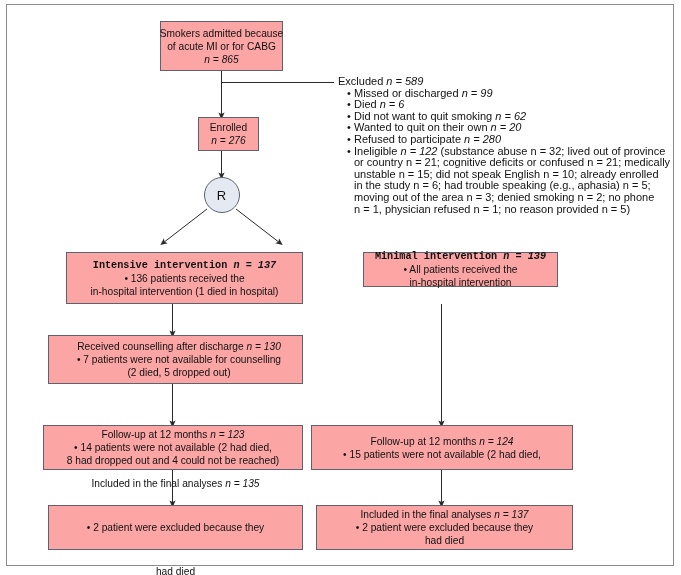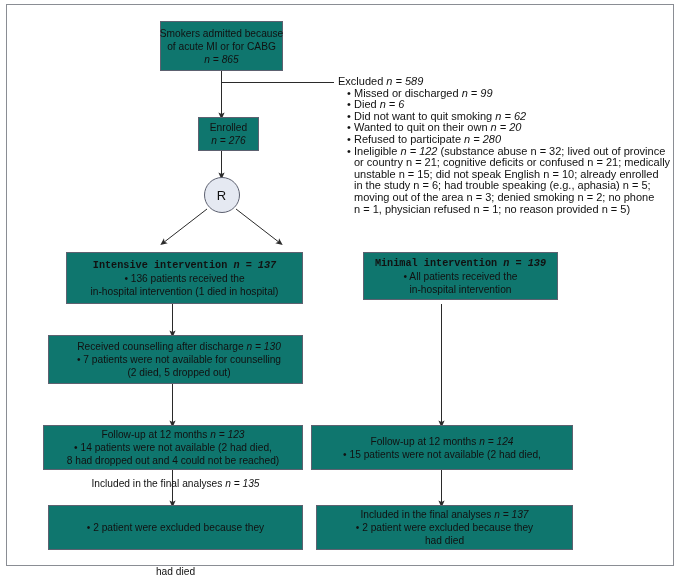--- a/index.html
+++ b/index.html
@@ -31,21 +31,21 @@
     position: absolute;
     left: 0;
     top: 0;
     width: 681px;
     height: 575px;
     pointer-events: none;
   }
   .box {
     position: absolute;
     box-sizing: border-box;
-    background: #0f766e;
+    background: #fca5a5;
     border: 1px solid #5d6170;
     display: flex;
     flex-direction: column;
     align-items: center;
     justify-content: center;
     text-align: center;
     color: #111111;
     font-size: 10.2px;
     line-height: 13px;
     padding: 3px 4px;
@@ -185,21 +185,21 @@
 
   <div class="box" style="left:66px; top:252px; width:237px; height:52px;">
     <span class="line hdr">
       <span>Intensive intervention</span>
       <span class="italic">n = 137</span>
     </span>
     <span class="line">• 136 patients received the</span>
     <span class="line">in-hospital intervention (1 died in hospital)</span>
   </div>
 
-  <div class="box" style="left:363px; top:252px; width:195px; height:48px;">
+  <div class="box" style="left:363px; top:252px; width:195px; height:35px;">
     <span class="line hdr">
       <span>Minimal intervention</span>
       <span class="italic">n = 139</span>
     </span>
     <span class="line">• All patients received the</span>
     <span class="line">in-hospital intervention</span>
   </div>
 
   <div class="box" style="left:48px; top:335px; width:255px; height:49px;padding-left:11px;">
     <span class="line">

